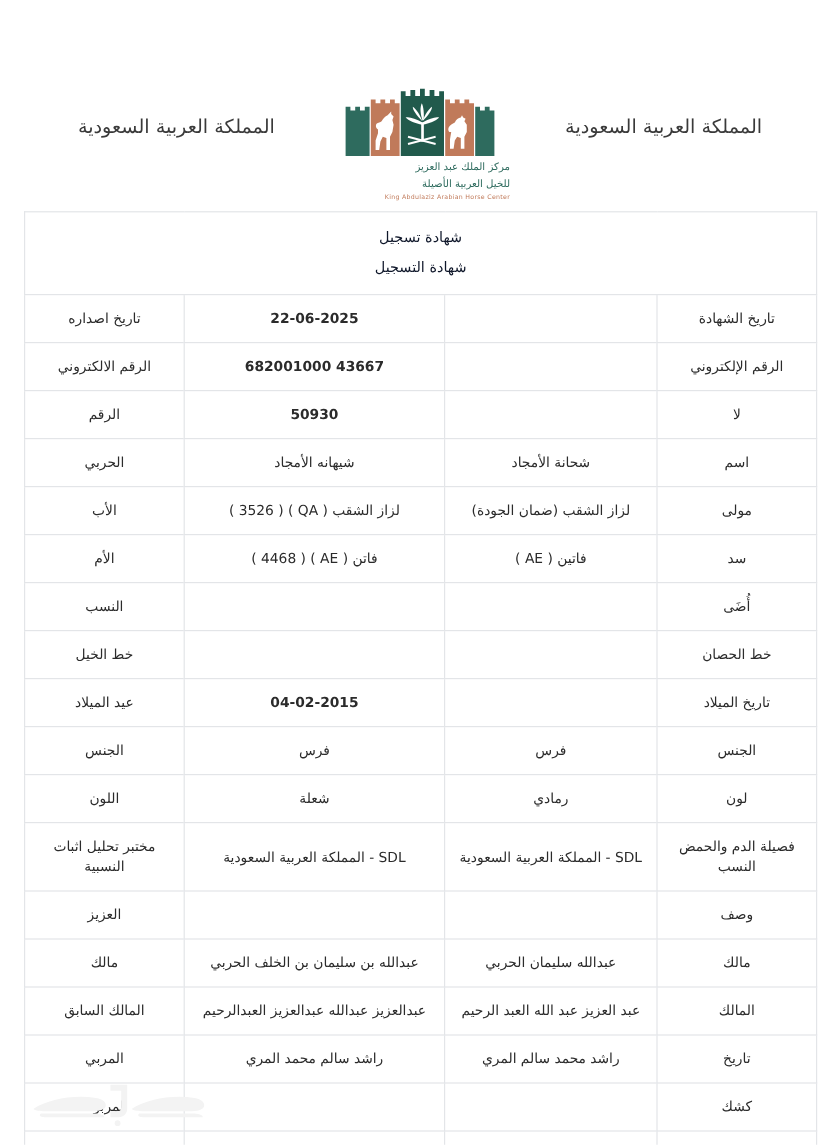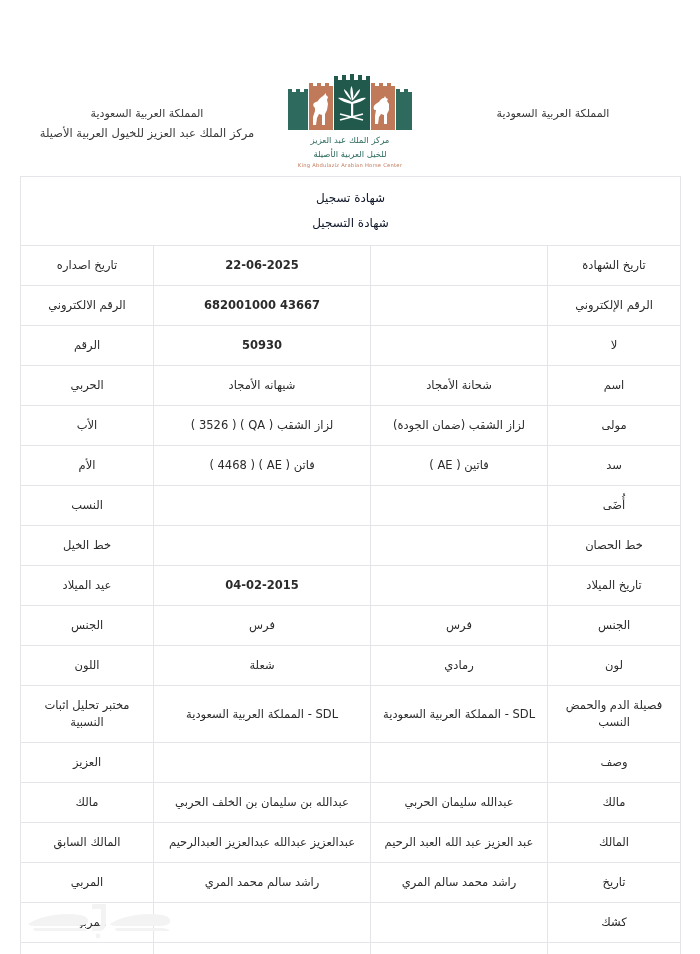--- a/index.html
+++ b/index.html
@@ -29,31 +29,31 @@
     position: absolute;
     top: 26px;
     width: 250px;
     text-align: center;
     line-height: 1.75;
     font-size: 11.5px;
     color: #3a3a3a;
   }
   .header-text.right { right: 22px; }
   .header-text.left  { left: 22px; }
-  .header-text .line1 { display: block; font-size: 11px; margin-top: 12px; }
+  .header-text .line1 { display: block; font-size: 16px; }
   .header-text .line2 { display: block; font-size: 11.5px; }
 
   
   .logo {
     position: absolute;
     top: 6px;
     left: 50%;
     transform: translateX(-50%);
     width: 150px;
-    text-align: center;
+    text-align: right;
   }
   .logo-mark { display: block; margin: 0 auto; }
   .logo-ar {
     display: block;
     margin-top: 2px;
     font-size: 8.5px;
     line-height: 1.45;
     color: #2e6b5e;
     letter-spacing: 0.2px;
   }
@@ -158,21 +158,20 @@
 
       <path d="M111,20 L111,17 L115,17 L115,20 L119,20 L119,17 L123,17 L123,20 L127,20 L127,58 L111,58 Z" fill="#2e6b5e"></path>
     </svg>
     <span class="logo-ar">مركز الملك عبد العزيز</span>
     <span class="logo-ar">للخيل العربية الأصيلة</span>
     <span class="logo-en">King Abdulaziz Arabian Horse Center</span>
   </div>
 
   <div class="header-text left">
     <span class="line1">المملكة العربية السعودية</span>
-    <span class="line2">مركز الملك عبد العزيز للخيول العربية الأصيلة</span>
   </div>
 </div>
 
 <table class="cert-table">
   <colgroup>
     <col class="col-a">
       <col class="col-b">
       <col class="col-c">
       <col class="col-d">
   </colgroup>

